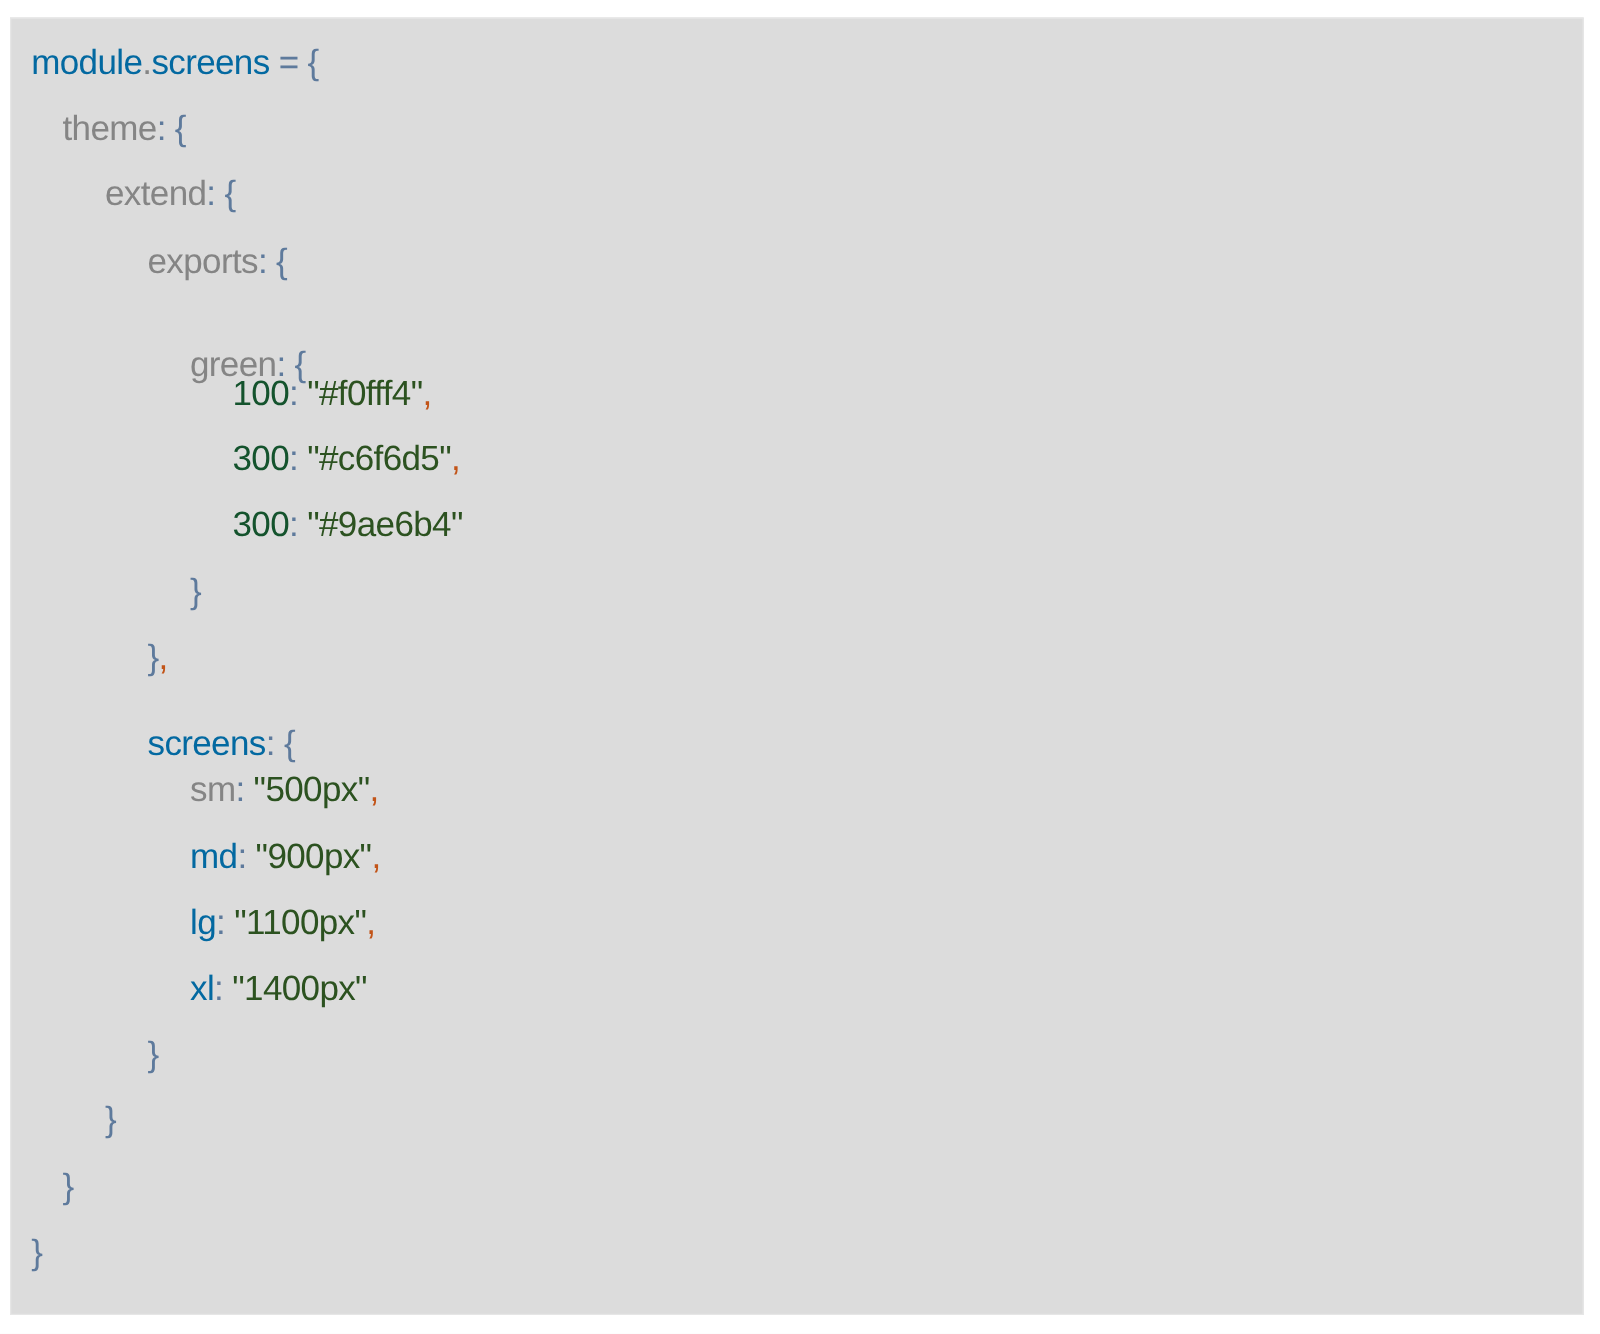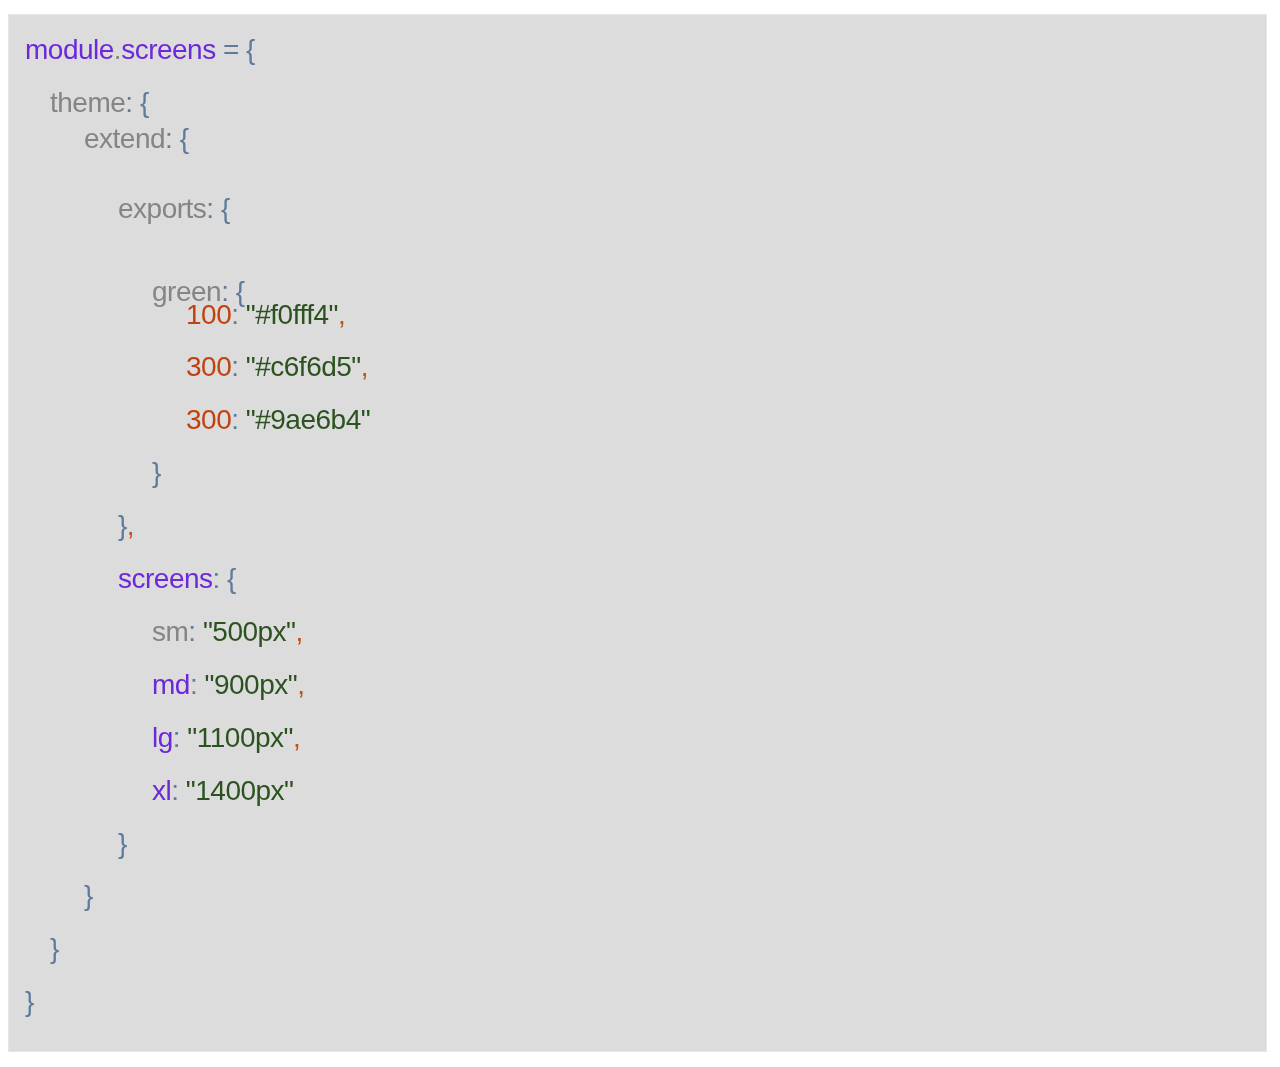--- a/index.html
+++ b/index.html
@@ -15,42 +15,42 @@
     .code-line {
       position: absolute;
       left: 0;
       height: 40px;
       line-height: 40px;
       font-family: "Liberation Sans", sans-serif;
       font-size: 28px;
       white-space: pre;
       letter-spacing: -0.5px;
     }
-    .tok-kw { color: #6d28d9; }
+    .tok-kw { color: #0369a1; }
     .tok-id { color: #858585; }
     .tok-punc { color: #5e7a9c; }
-    .tok-num { color: #c2410c; }
+    .tok-num { color: #14532d; }
     .tok-str { color: #2c5220; }
     .tok-comma { color: #c25418; }
   </style>
 </head>
 <body>
 
 <div class="code-panel" id="code-panel">
     <div class="code-line" style="left: 16px; top: 15px;"><span class="tok-kw">module</span><span class="tok-id">.</span><span class="tok-kw">screens</span><span class="tok-punc"> = {</span></div>
     <div class="code-line" style="left: 41px; top: 67.9px; text-align: center;"><span class="tok-id">theme</span><span class="tok-punc">: {</span></div>
-    <div class="code-line" style="left: 75px; top: 104px;"><span class="tok-id">extend</span><span class="tok-punc">: {</span></div>
+    <div class="code-line" style="left: 75px; top: 120px;"><span class="tok-id">extend</span><span class="tok-punc">: {</span></div>
     <div class="code-line" style="left: 109px; top: 173.7px;"><span class="tok-id">exports</span><span class="tok-punc">: {</span></div>
     <div class="code-line" style="left: 143px; top: 226.6px; margin-top: 30px;"><span class="tok-id">green</span><span class="tok-punc">: {</span></div>
     <div class="code-line" style="left: 177px; top: 279.5px;"><span class="tok-num">100</span><span class="tok-punc">: </span><span class="tok-str">"#f0fff4"</span><span class="tok-comma">,</span></div>
     <div class="code-line" style="left: 177px; top: 332.4px;"><span class="tok-num">300</span><span class="tok-punc">: </span><span class="tok-str">"#c6f6d5"</span><span class="tok-comma">,</span></div>
     <div class="code-line" style="left: 177px; top: 385.3px;"><span class="tok-num">300</span><span class="tok-punc">: </span><span class="tok-str">"#9ae6b4"</span></div>
     <div class="code-line" style="left: 143px; top: 438.2px;"><span class="tok-punc">}</span></div>
     <div class="code-line" style="left: 109px; top: 491.1px;"><span class="tok-punc">}</span><span class="tok-comma">,</span></div>
-    <div class="code-line" style="left: 109px; top: 544px;"><span class="tok-kw">screens</span><span class="tok-punc">: {</span></div>
+    <div class="code-line" style="left: 109px; top: 560px;"><span class="tok-kw">screens</span><span class="tok-punc">: {</span></div>
     <div class="code-line" style="left: 143px; top: 596.9px;"><span class="tok-id">sm</span><span class="tok-punc">: </span><span class="tok-str">"500px"</span><span class="tok-comma">,</span></div>
     <div class="code-line" style="left: 143px; top: 649.8px;"><span class="tok-kw">md</span><span class="tok-punc">: </span><span class="tok-str">"900px"</span><span class="tok-comma">,</span></div>
     <div class="code-line" style="left: 143px; top: 702.7px;"><span class="tok-kw">lg</span><span class="tok-punc">: </span><span class="tok-str">"1100px"</span><span class="tok-comma">,</span></div>
     <div class="code-line" style="left: 143px; top: 755.6px;"><span class="tok-kw">xl</span><span class="tok-punc">: </span><span class="tok-str">"1400px"</span></div>
     <div class="code-line" style="left: 109px; top: 808.5px;"><span class="tok-punc">}</span></div>
     <div class="code-line" style="left: 75px; top: 861.4px;"><span class="tok-punc">}</span></div>
     <div class="code-line" style="left: 41px; top: 914.3px;"><span class="tok-punc">}</span></div>
     <div class="code-line" style="left: 16px; top: 967.2px;"><span class="tok-punc">}</span></div>
   </div>
 

